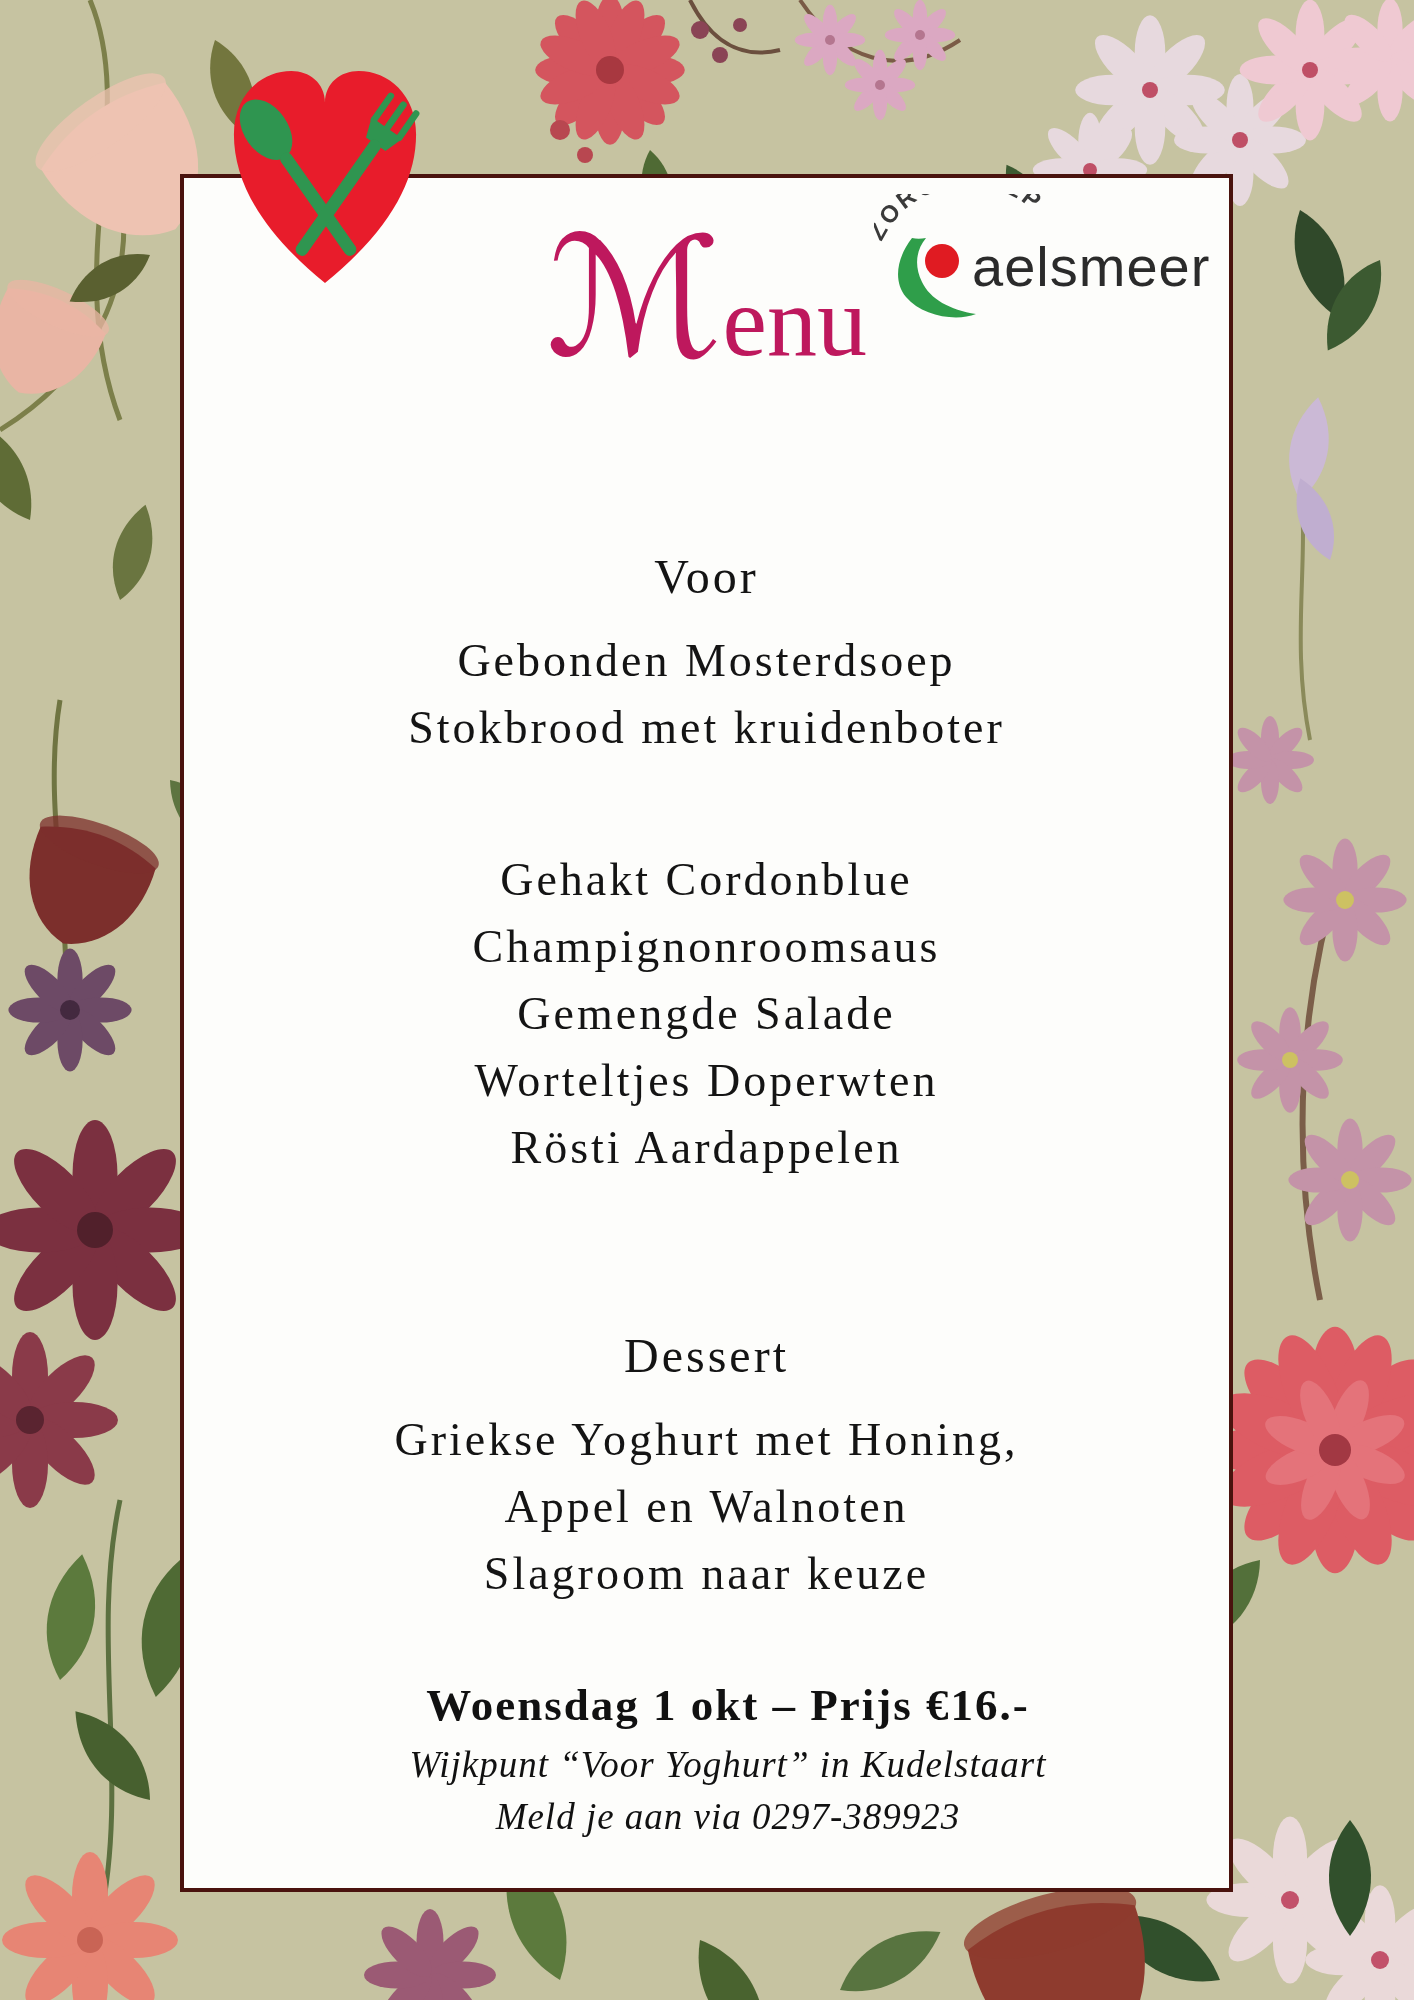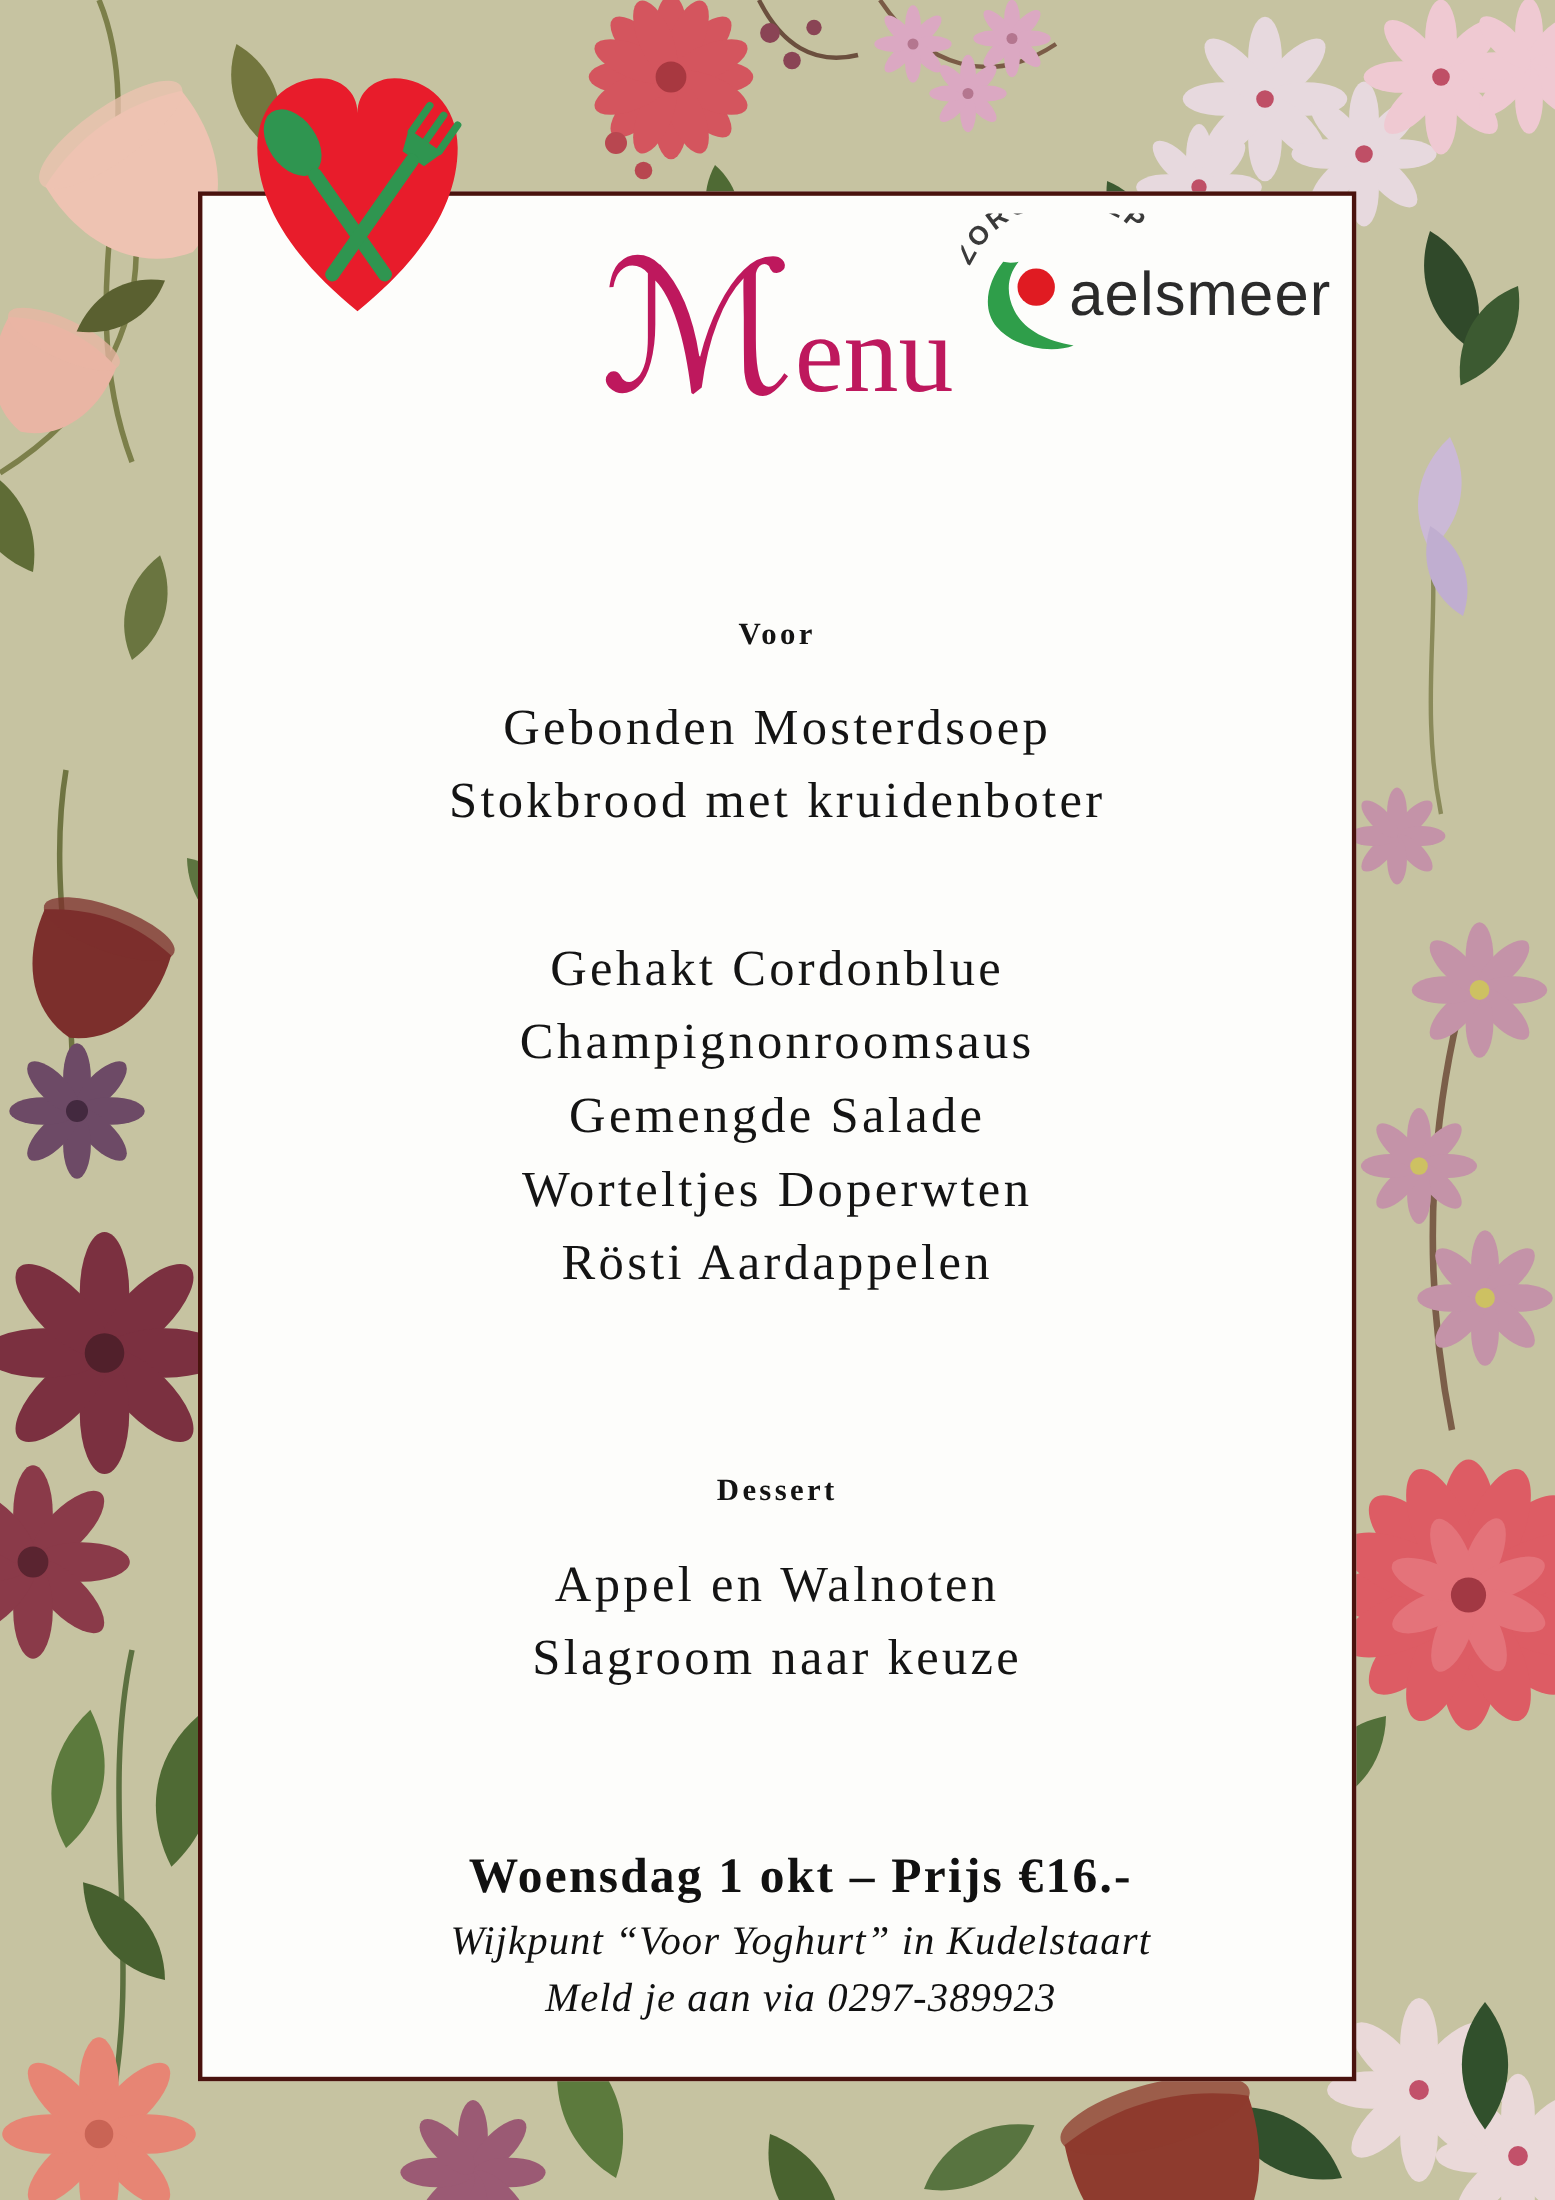--- a/index.html
+++ b/index.html
@@ -20,21 +20,21 @@
     z-index:1;
   }
   .logo{position:absolute;left:690px;top:16px;width:345px;height:145px;}
   .logo .arc-text{font-family:"Liberation Sans",sans-serif;font-size:24px;font-weight:bold;letter-spacing:3px;fill:#3a3a3a;}
   .logo .wordmark{font-family:"Liberation Sans",sans-serif;font-size:56px;fill:#2b2b2b;letter-spacing:1px;}
   .title{position:absolute;top:38px;left:0;right:0;text-align:center;color:#be185d;white-space:nowrap;}
   .script-m{font-family:"DejaVu Serif","DejaVu Sans",serif;font-size:165px;line-height:1;}
   .title-rest{font-family:"Liberation Serif","DejaVu Serif",serif;font-size:100px;line-height:1;}
   .section{position:absolute;left:0;right:0;text-align:center;color:#141414;}
   .section h2{
-    margin:0 0 26px 0;font-size:28px;font-weight:bold;letter-spacing:3px;line-height:48px;
+    margin:0 0 26px 0;font-size:48px;font-weight:normal;letter-spacing:3px;line-height:48px;
   }
   .section p{margin:0;font-size:46px;letter-spacing:3px;line-height:67px;font-weight:400;text-align:center;}
   .sec0{top:375px;}
   .sec1{top:668px;}
   .sec2{top:1144px;margin-top:10px;}
   .footer{position:absolute;left:0;right:0;top:1500px;text-align:center;color:#111;padding-left:43px;}
   .date-price{font-size:45px;font-weight:bold;letter-spacing:2px;line-height:54px;}
   .loc{margin-top:10px;font-size:37px;font-style:italic;line-height:46px;letter-spacing:1px;}
   .signup{margin-top:6px;font-size:37px;font-style:italic;line-height:46px;letter-spacing:1px;}
   .heart{position:absolute;left:226px;top:60px;width:198px;height:234px;z-index:2;}
@@ -182,20 +182,21 @@
     <div class="section sec1">
       <p>Gehakt Cordonblue</p>
       <p>Champignonroomsaus</p>
       <p>Gemengde Salade</p>
       <p>Worteltjes Doperwten</p>
       <p>Rösti Aardappelen</p>
     </div>
 
     <div class="section sec2">
       <h2>Dessert</h2>
+      <p>Griekse Yoghurt met Honing,</p>
       <p>Appel en Walnoten</p>
       <p>Slagroom naar keuze</p>
     </div>
 
     <div class="footer">
       <div class="date-price">Woensdag 1 okt – Prijs €16.-</div>
       <div class="loc">Wijkpunt “Voor Yoghurt” in Kudelstaart</div>
       <div class="signup">Meld je aan via 0297-389923</div>
     </div>
   </div>

